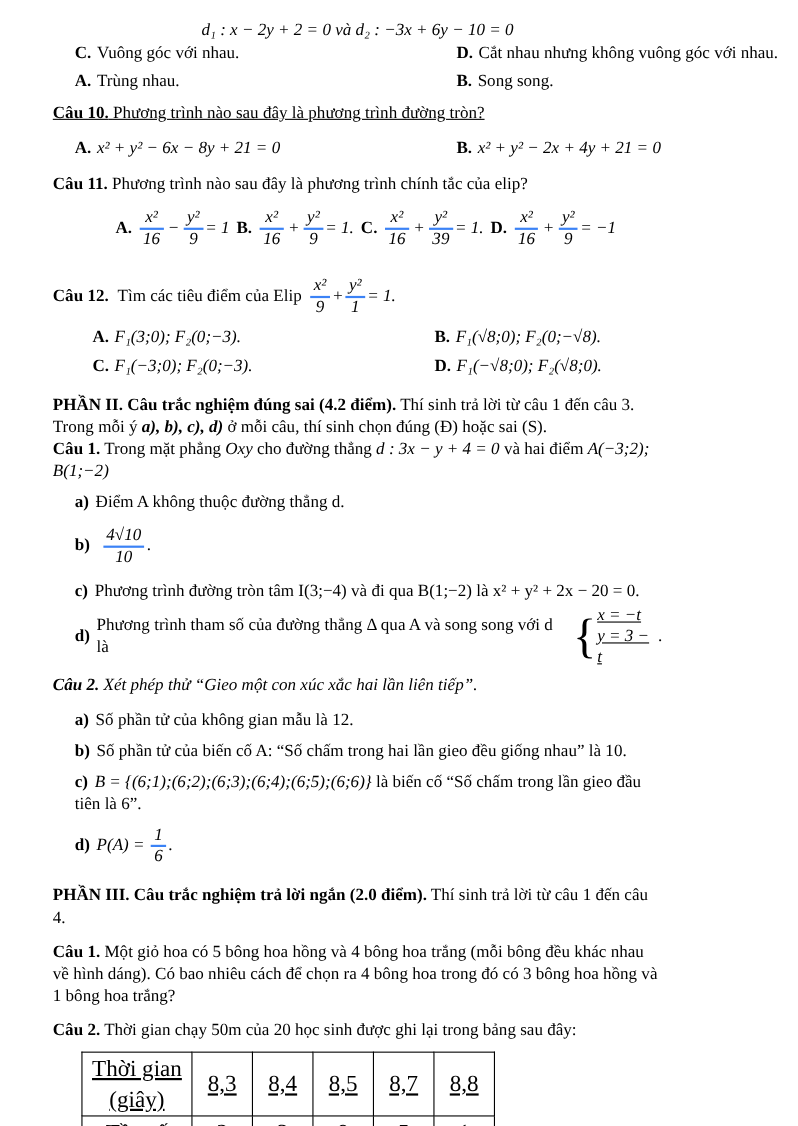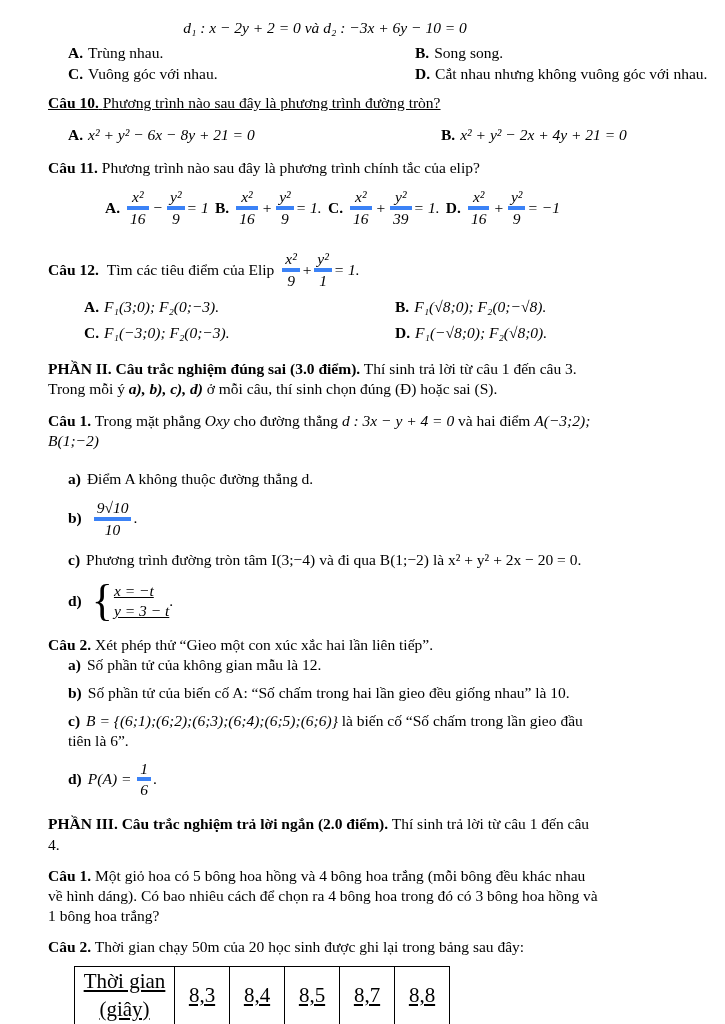--- a/index.html
+++ b/index.html
@@ -13,80 +13,80 @@
   .bi{font-style:italic;font-weight:bold;}
 
   .center{text-align:center;}
   .intro{margin-top:2px;}
 
   
   .grid2{display:grid;grid-template-columns:347px auto;padding-left:20px;}
   .grid2 .cell{white-space:nowrap;}
   .q9r1{margin-top:5px;} .q9r2{margin-top:1px;}
   .q10-label{margin-top:9px;text-decoration:underline;}
-  .q10r1{margin-top:11px;gap:26px;} .q10r2{margin-top:9px;}
+  .q10r1{margin-top:11px;} .q10r2{margin-top:9px;}
   .letter{font-weight:bold;margin-right:5px;}
 
   
   .frac{display:inline-flex;flex-direction:column;text-align:center;
         vertical-align:middle;line-height:1.15;font-style:italic;margin:0 2px;}
-  .frac .num{border-bottom:4px solid #3b82f6;padding:0 3px;display:block;}
+  .frac .num{border-bottom:2px solid #3b82f6;padding:0 3px;display:block;}
   .frac .den{display:block;padding:0 3px;}
 
   .q11-label{margin-top:13px;}
   .q11opts{display:flex;justify-content:space-between;margin-top:7px;
            padding-left:57px;padding-right:42px;align-items:center;height:46px;}
   .fopt{display:inline-flex;align-items:center;white-space:nowrap;}
   .fopt .op{margin:0 2px;font-style:italic;}
 
   .q12line{margin-top:17px;display:flex;align-items:center;height:44px;}
   .q12line .lead{margin:0 6px 0 8px;}
   .q12opts1{margin-top:2px;} .q12opts{display:grid;grid-template-columns:311px auto;padding-left:36px;height:26px;align-items:center;}
 
   .p2head{margin-top:13px;}
-  .q-line{margin-top:12px;}
-  .item{padding-left:20px;margin-top:18px;}
+  .q-line{margin-top:0;}
+  .item{padding-left:20px;margin-top:8px;}
   .item-flex{display:flex;align-items:center;padding-left:20px;}
   .ilabel{font-weight:bold;margin-right:6px;}
   .b-item{margin-top:7px;height:44px;}
   .c-item{margin-top:9px;}
   .d-item{margin-top:7px;height:48px;}
 
   .sys{display:inline-flex;align-items:center;margin-left:4px;}
   .sys .brace{font-size:44px;line-height:0.8;font-weight:200;margin-right:1px;}
   .syslines{display:inline-flex;flex-direction:column;font-style:italic;line-height:1.25;text-decoration:underline;}
 
-  .q2-line{margin-top:10px;}
-  .q2a{margin-top:0;} .q2b{margin-top:8px;} .q2c{margin-top:8px;}
+  .q2-line{margin-top:10px;font-style:italic;}
+  .q2a{margin-top:12px;} .q2b{margin-top:8px;} .q2c{margin-top:8px;}
   .q2d{margin-top:7px;height:42px;}
 
   .p3head{margin-top:14px;}
   .p3q1{margin-top:11px;}
   .p3q2{margin-top:11px;}
 
   table.stats{border-collapse:collapse;margin:9px 0 0 26px;font-size:21px;text-decoration:underline;}
   table.stats td{border:1px solid #000;text-align:center;padding:1px 2px;}
   table.stats td.hcol{width:95px;}
   table.stats td.dcol{width:50px;}
   .tfoot{margin-top:2px;padding-left:26px;}
 </style>
 </head>
 <body>
 
 <div class="page">
 
   <div class="center intro m">d₁ : x − 2y + 2 = 0  và  d₂ : −3x + 6y − 10 = 0</div>
 
+  <div class="grid2 q9r2">
+    <div class="cell"><span class="letter">C.</span><span>Vuông góc với nhau.</span></div>
+    <div class="cell"><span class="letter">D.</span><span>Cắt nhau nhưng không vuông góc với nhau.</span></div>
+  </div>
   <div class="grid2 q9r1">
     <div class="cell"><span class="letter">A.</span><span>Trùng nhau.</span></div>
     <div class="cell"><span class="letter">B.</span><span>Song song.</span></div>
-  </div>
-  <div class="grid2 q9r2">
-    <div class="cell"><span class="letter">C.</span><span>Vuông góc với nhau.</span></div>
-    <div class="cell"><span class="letter">D.</span><span>Cắt nhau nhưng không vuông góc với nhau.</span></div>
   </div>
 
   <div class="q10-label"><span class="b">Câu 10.</span> <span>Phương trình nào sau đây là phương trình đường tròn?</span></div>
   <div class="grid2 q10r1">
     <div class="cell"><span class="letter">A.</span><span class="m">x² + y² − 6x − 8y + 21 = 0</span></div>
     <div class="cell"><span class="letter">B.</span><span class="m">x² + y² − 2x + 4y + 21 = 0</span></div>
   </div>
 
   <div class="q11-label"><span class="b">Câu 11.</span> <span>Phương trình nào sau đây là phương trình chính tắc của elip?</span></div>
   <div class="q11opts">
@@ -161,40 +161,41 @@
   <div class="q12opts q12opts1">
     <div class="cell"><span class="letter">A.</span><span class="m">F₁(3;0);  F₂(0;−3).</span></div>
     <div class="cell"><span class="letter">B.</span><span class="m">F₁(√8;0);  F₂(0;−√8).</span></div>
   </div>
   <div class="q12opts">
     <div class="cell"><span class="letter">C.</span><span class="m">F₁(−3;0);  F₂(0;−3).</span></div>
     <div class="cell"><span class="letter">D.</span><span class="m">F₁(−√8;0);  F₂(√8;0).</span></div>
   </div>
 
   <div class="p2head">
-    <span class="b">PHẦN II. Câu trắc nghiệm đúng sai (3.0 điểm).</span><span class="it"> Thí sinh trả lời từ câu 1 đến câu 3. Trong mỗi ý </span><span class="bi">a), b), c), d)</span><span class="it"> ở mỗi câu, thí sinh chọn đúng (Đ) hoặc sai (S).</span>
+    <span class="b">PHẦN II. Câu trắc nghiệm đúng sai (4.2 điểm).</span><span class="it"> Thí sinh trả lời từ câu 1 đến câu 3. Trong mỗi ý </span><span class="bi">a), b), c), d)</span><span class="it"> ở mỗi câu, thí sinh chọn đúng (Đ) hoặc sai (S).</span>
   </div>
 
   <div class="q-line">
     <span class="b">Câu 1.</span>
     <span>Trong mặt phẳng </span><span class="m">Oxy</span><span> cho đường thẳng </span><span class="m">d : 3x − y + 4 = 0</span><span> và hai điểm </span><span class="m">A(−3;2);  B(1;−2)</span>
   </div>
   <div class="item"><span class="ilabel">a)</span><span>Điểm A không thuộc đường thẳng d.</span></div>
   <div class="item-flex b-item">
     <span class="ilabel">b)</span>
     &nbsp;
     <span class="frac">
-        <span class="num">9√10</span>
+        <span class="num">4√10</span>
         <span class="den">10</span>
       </span>
     <span>.</span>
   </div>
   <div class="item c-item"><span class="ilabel">c)</span><span>Phương trình đường tròn tâm I(3;−4) và đi qua B(1;−2) là x² + y² + 2x − 20 = 0.</span></div>
   <div class="item-flex d-item">
     <span class="ilabel">d)</span>
+    <span>Phương trình tham số của đường thẳng Δ qua A và song song với d là</span>
     <span class="sys">
       <span class="brace">{</span>
       <span class="syslines">
         <span>x = −t</span>
         <span>y = 3 − t</span>
       </span>
     </span>
     <span>.</span>
   </div>
 

